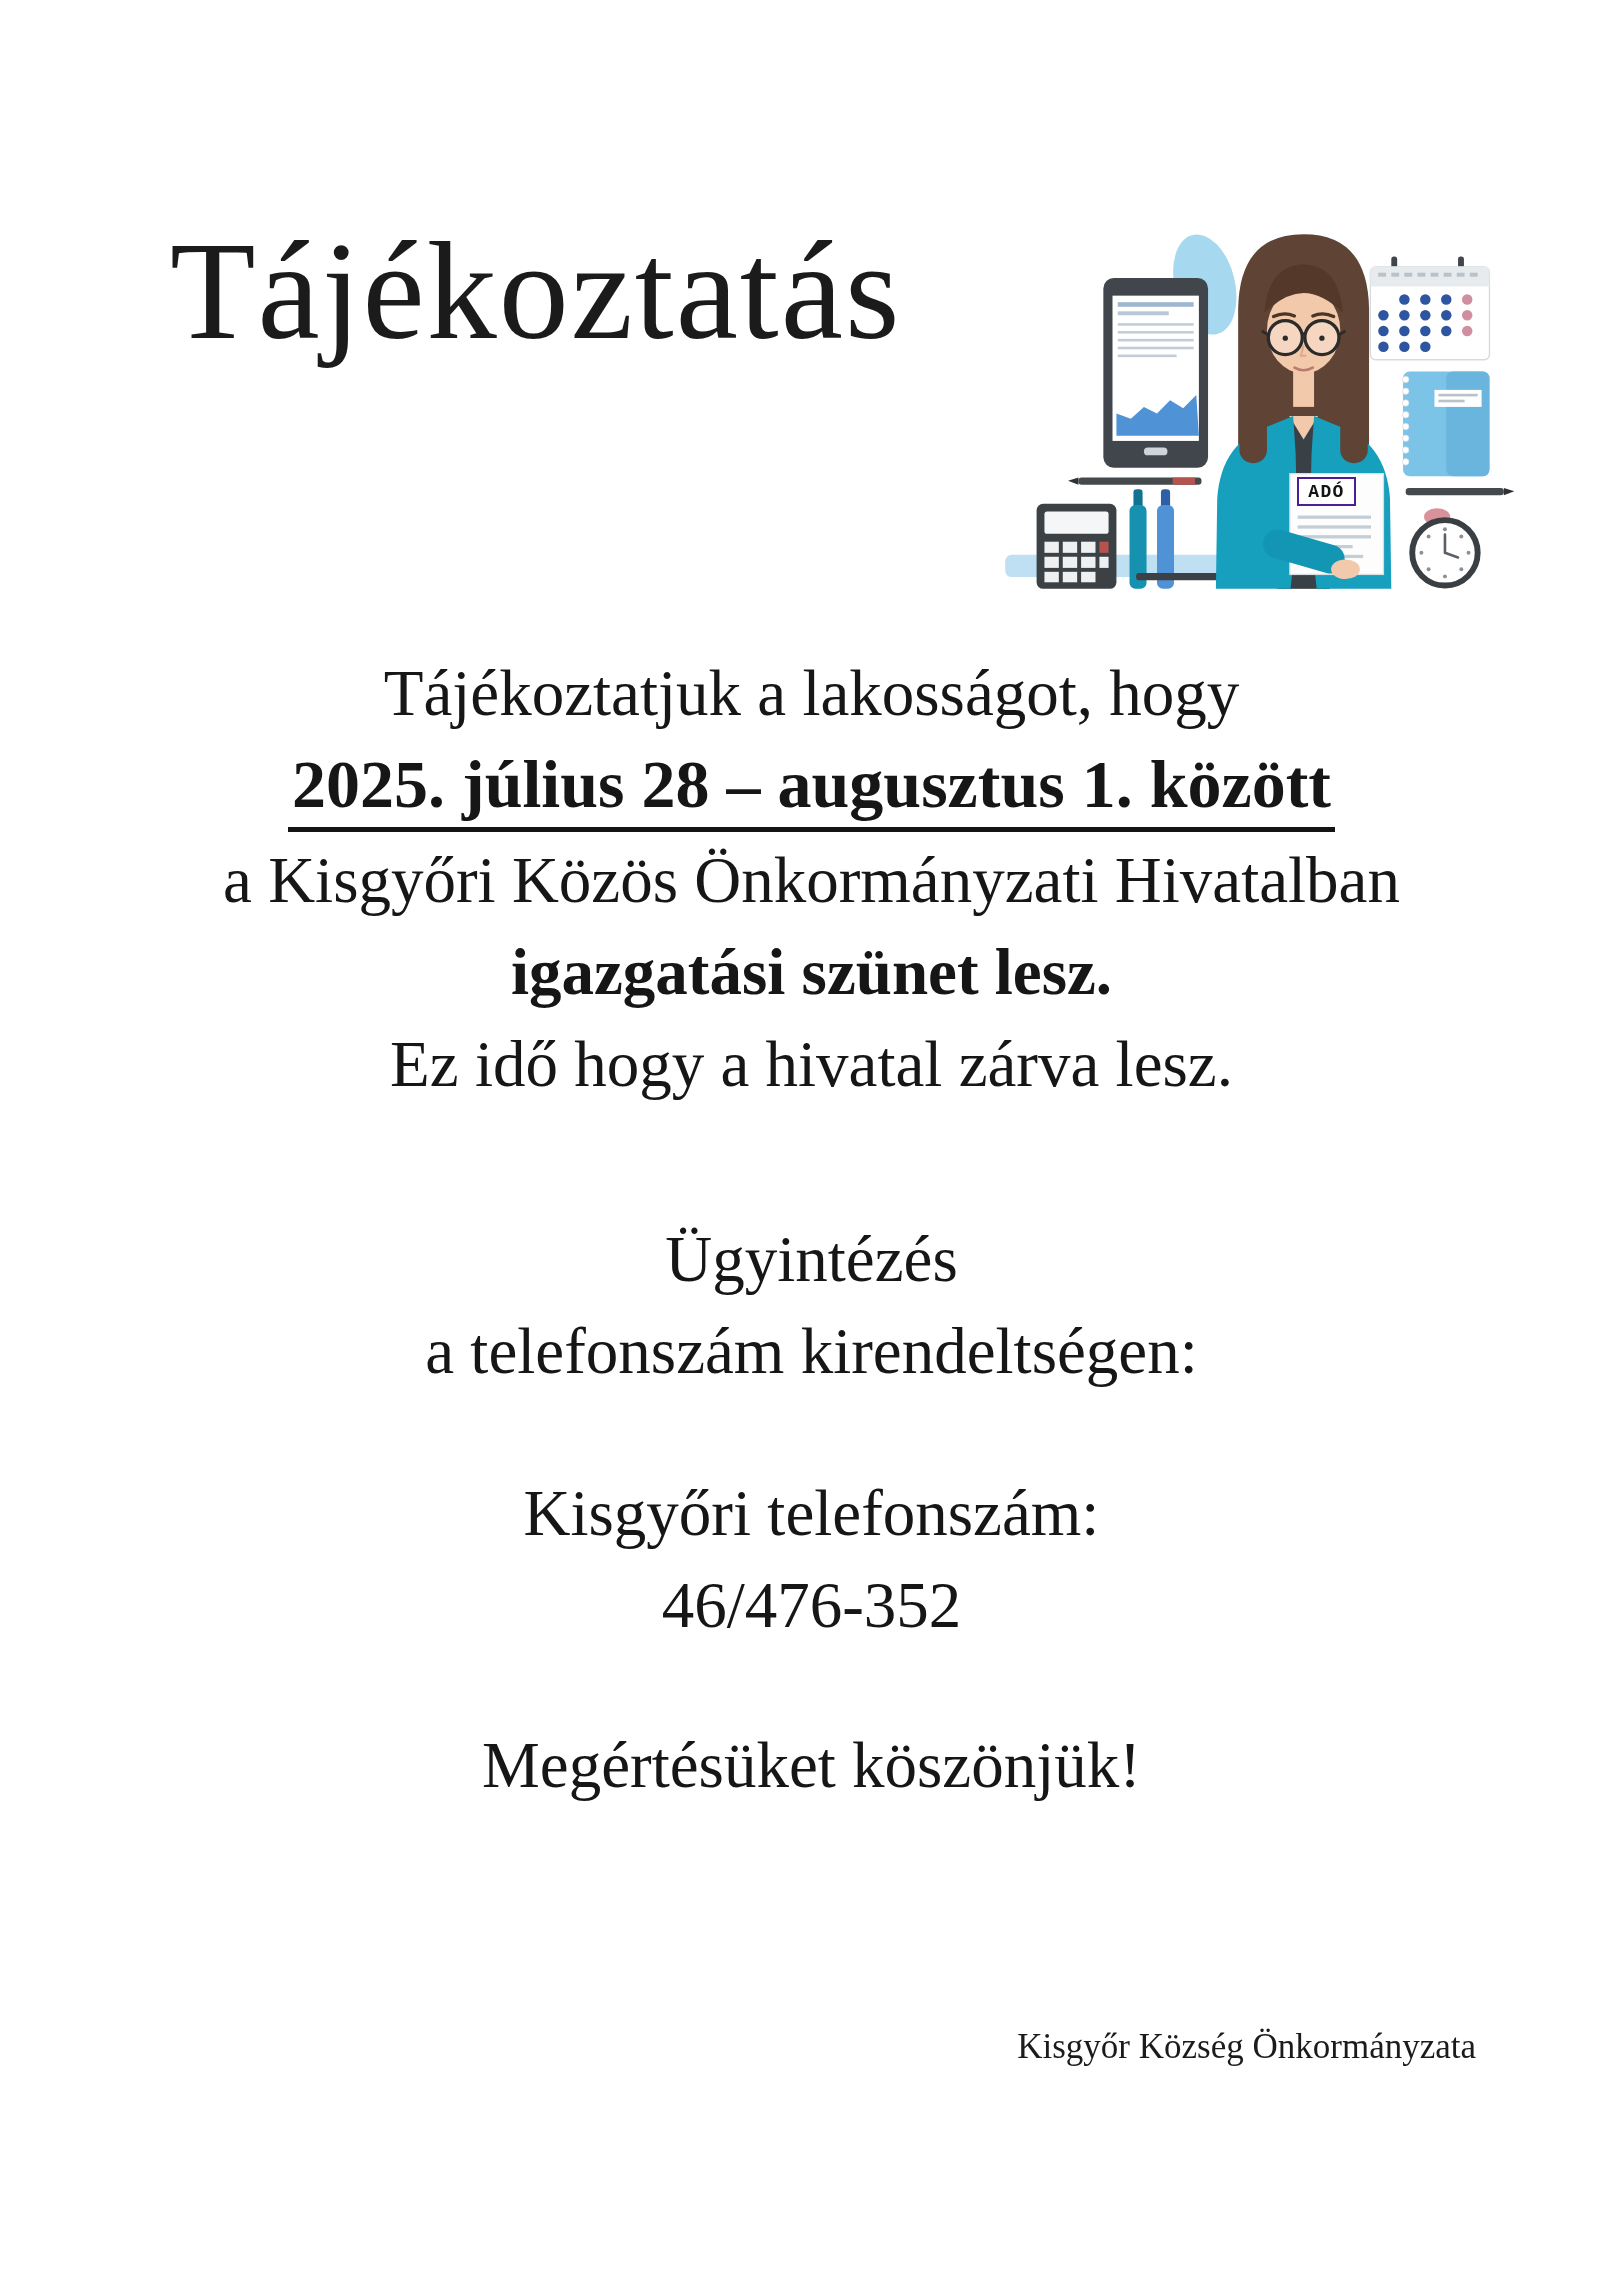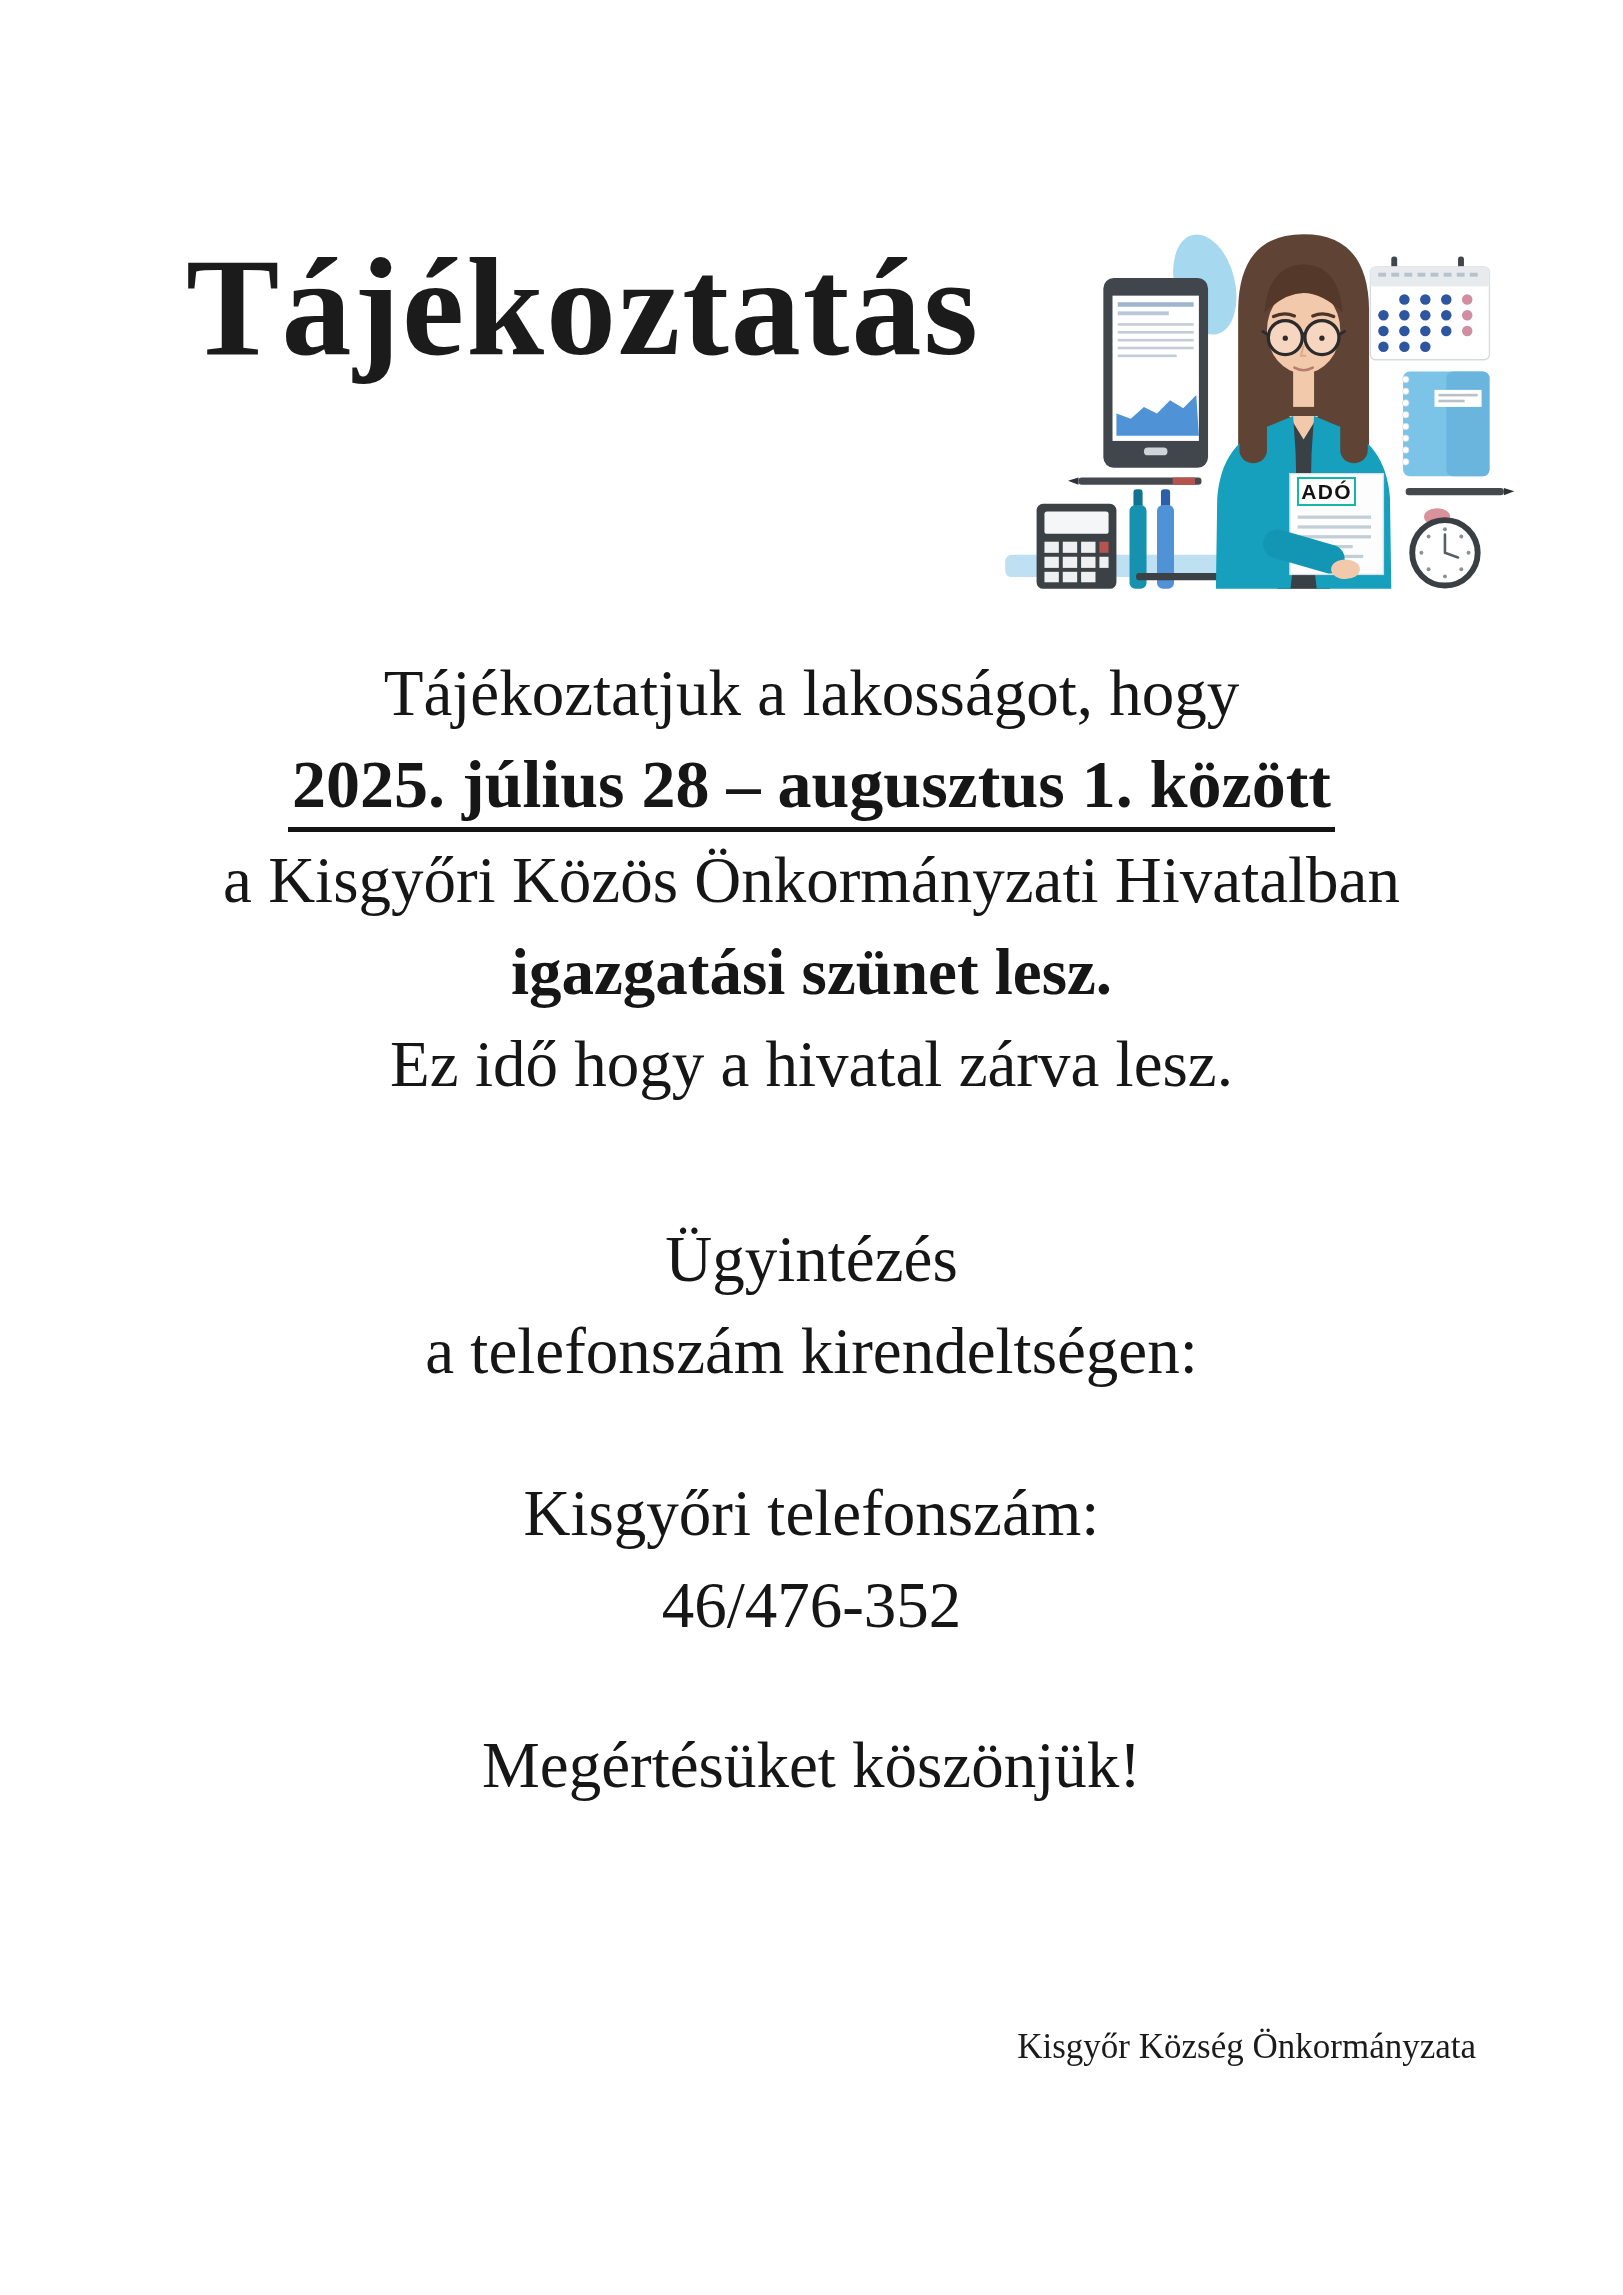--- a/index.html
+++ b/index.html
@@ -8,43 +8,43 @@
     width:1623px;height:2295px;
     margin:0 auto;
     background:#ffffff;
     font-family:"Liberation Serif","DejaVu Serif",serif;
     color:#161616;
     overflow:hidden;
   }
   .title{
     position:absolute;
     left:170px;top:221px;
-    margin:16px;
+    margin:0;
     font-size:140px;
-    font-weight:700;
+    font-weight:400;
     letter-spacing:2px;
     line-height:1;
     color:#1b1b1b;
     white-space:nowrap;
   }
   .illustration{
     position:absolute;
     left:979px;top:196px;
     width:553px;height:393px;
   }
   .illustration svg{position:absolute;left:0;top:0;}
   .ado-label{
     position:absolute;
     left:318px;top:281px;
     width:55px;height:25px;
     display:flex;align-items:center;justify-content:center;
-    border:2px solid #14b8a6;
+    border:2px solid #4c1d95;
     background:rgba(255,255,255,.9);
-    font-family:Liberation Sans, sans-serif;
-    font-weight:700;font-size:21px;letter-spacing:1.3px;color:#141414;
+    font-family:Liberation Mono, monospace;
+    font-weight:700;font-size:18px;letter-spacing:1.3px;color:#141414;
   }
   .body-text{
     position:absolute;
     left:0;top:645px;width:100%;
     text-align:center;
     font-size:65px;
     line-height:88px;
   }
   .body-text p{margin:4px;white-space:nowrap;}
   .b{font-weight:700;}

